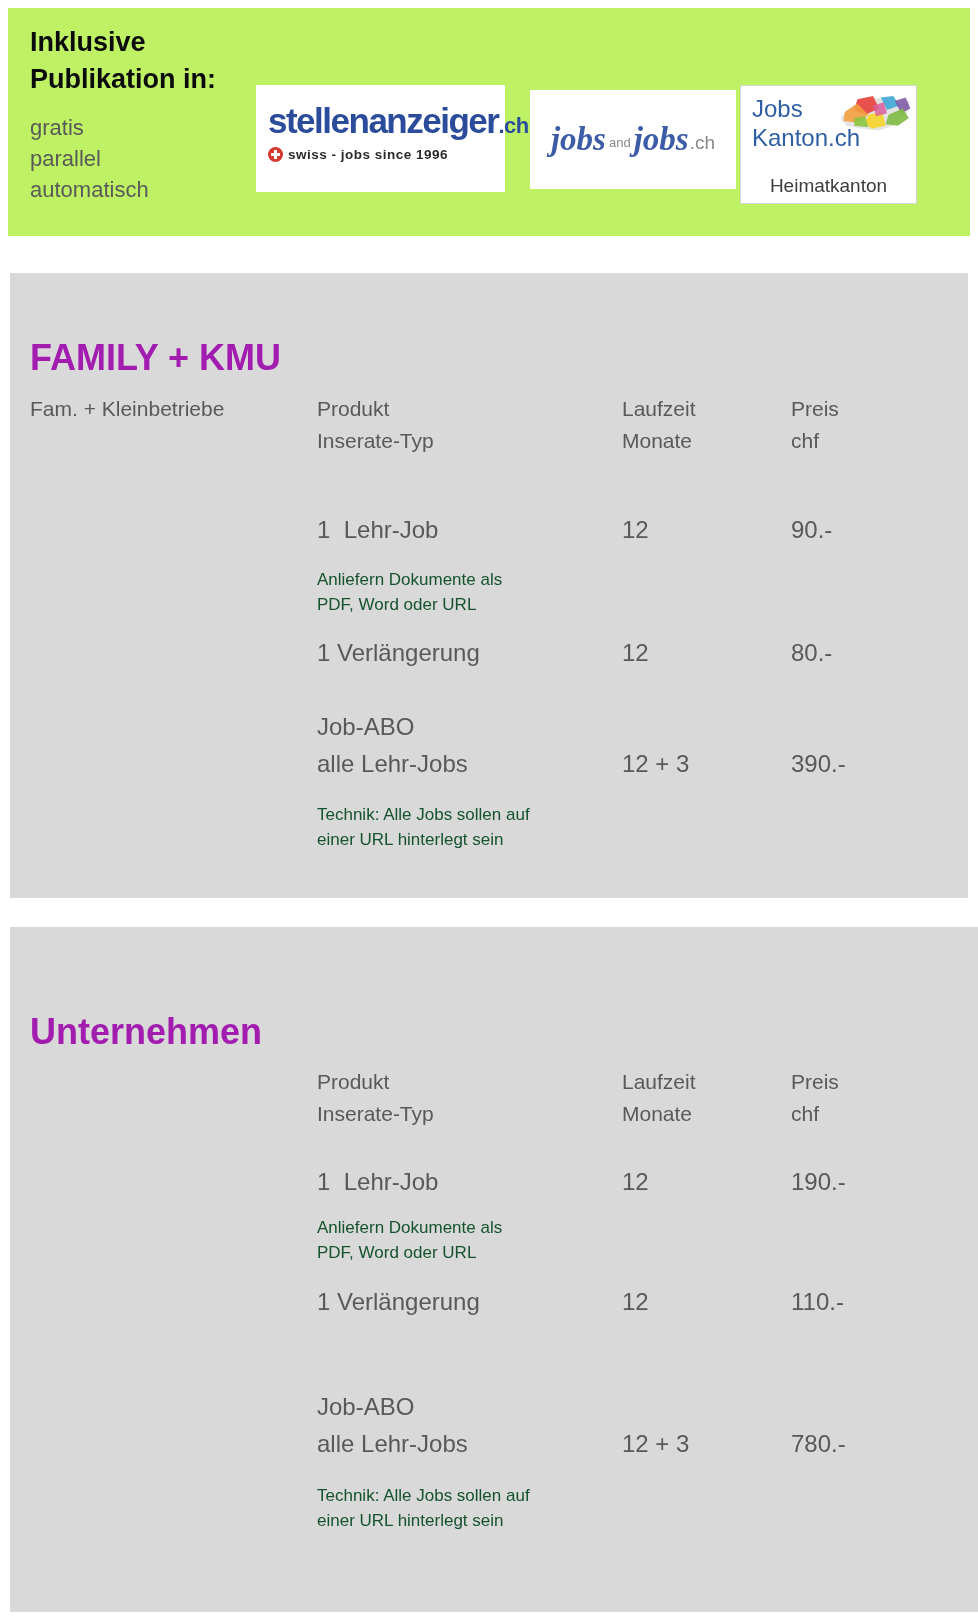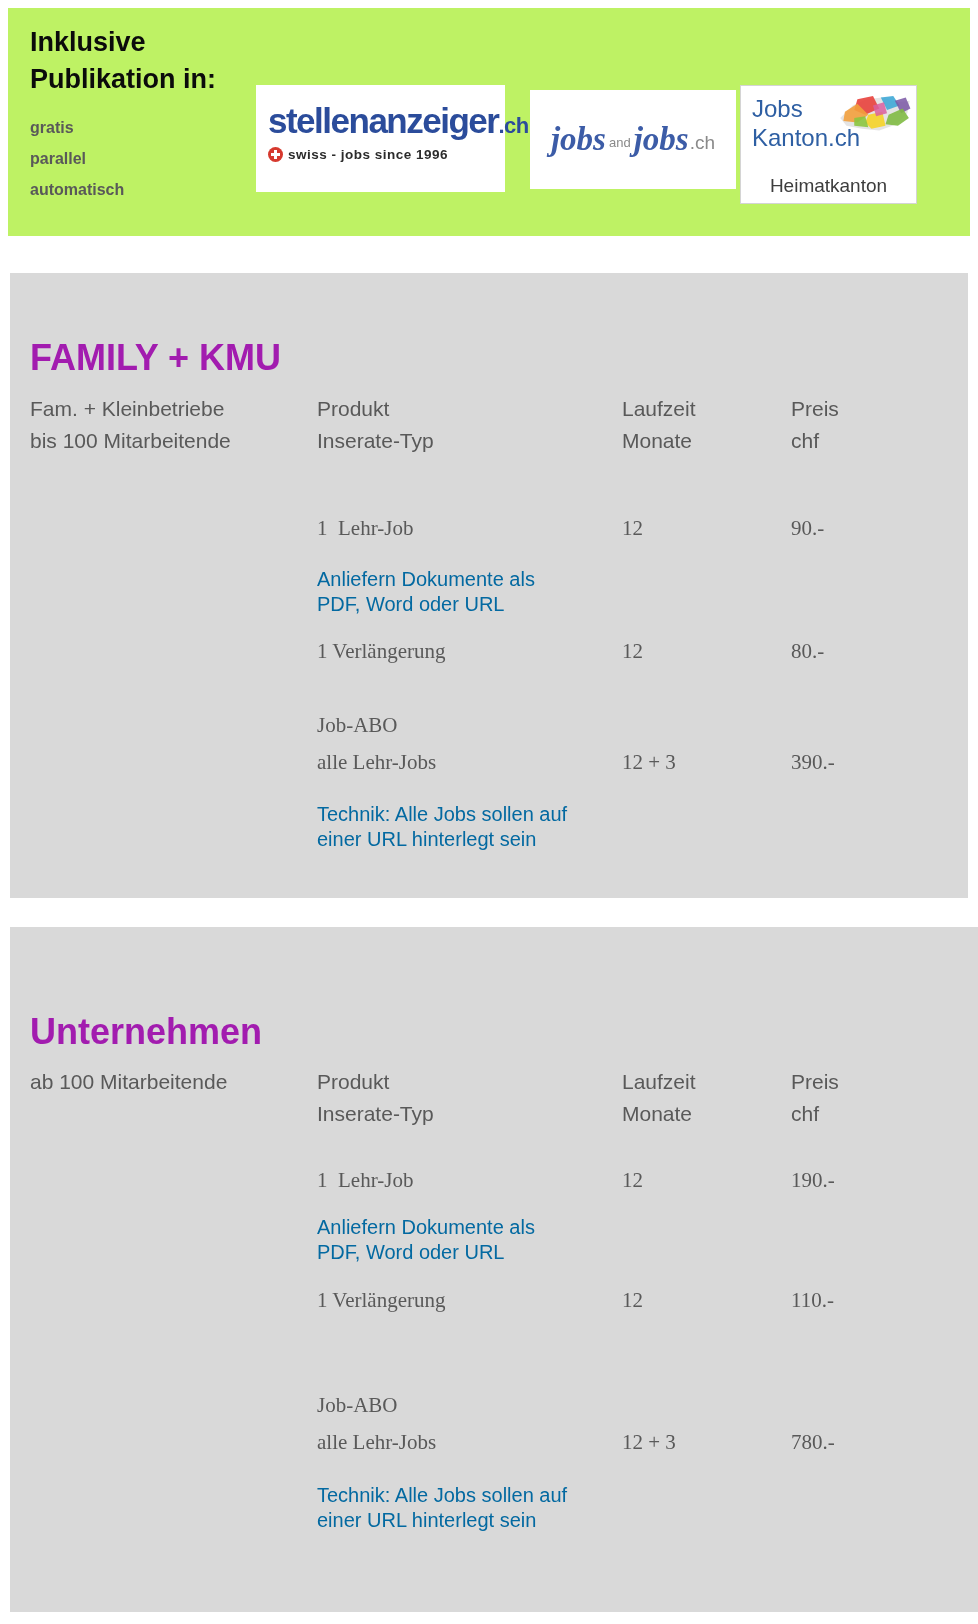--- a/index.html
+++ b/index.html
@@ -3,21 +3,21 @@
 <meta charset="utf-8">
 <style>
   html,body{margin:0;padding:0;}
   .page{position:relative;width:978px;height:1624px;background:#ffffff;
         font-family:"Liberation Sans",sans-serif;overflow:hidden;}
   .abs{position:absolute;}
 
   
   #banner{left:8px;top:8px;width:962px;height:228px;background:#bef264;}
   .banner-title{left:22px;top:16px;font-size:27px;font-weight:bold;color:#0b0b0b;line-height:37px;}
-  .benefits{left:22px;top:104px;font-size:16px;font-weight:bold;color:#595959;line-height:31px;}
+  .benefits{left:22px;top:104px;font-size:22px;font-weight:normal;color:#595959;line-height:31px;}
 
   .logo-tile{background:#ffffff;box-sizing:border-box;}
   #logo-sa{left:248px;top:77px;width:249px;height:107px;}
   .sa-word{position:absolute;left:12px;top:16px;font-size:35px;font-weight:bold;
            color:#2b4c9b;letter-spacing:-1.5px;white-space:nowrap;}
   .sa-tld{font-size:22px;letter-spacing:-0.5px;}
   .sa-tagrow{position:absolute;left:12px;top:62px;display:flex;align-items:center;gap:5px;}
   .sa-cross{width:15px;height:15px;flex:0 0 auto;}
   .sa-tagline{font-size:13.5px;font-weight:bold;color:#2b2b2b;letter-spacing:0.5px;}
 
@@ -35,22 +35,22 @@
               font-size:19px;color:#3d3d3d;}
 
   
   .panel{background:#d9d9d9;}
   #sec-family{left:10px;top:273px;width:958px;height:625px;}
   #sec-unternehmen{left:10px;top:927px;width:958px;height:685px;padding-left:36px;}
 
   .sec-title{left:20px;font-size:36px;font-weight:bold;color:#a21caf;}
   .c1{left:20px;}.c2{left:307px;}.c3{left:612px;}.c4{left:781px;}
   .hdr{font-weight:normal;color:#595959;font-size:21px;line-height:32px;}
-  .row{color:#595959;font-size:21px;white-space:pre-wrap;font-family:Liberation Serif, serif;}
-  .note{color:#0369a1;font-size:20px;line-height:25px;}
+  .row{color:#595959;font-size:24px;white-space:pre-wrap;}
+  .note{color:#14532d;font-size:17px;line-height:25px;}
 
   
   .f-title{top:34px;}
   .f-hdr{top:120px;}
   .f-r1{top:243px;}
   .f-n1{top:294px;}
   .f-r2{top:366px;}
   .f-r3a{top:440px;}
   .f-r3{top:477px;}
   .f-n2{top:529px;}
@@ -118,21 +118,20 @@
       </svg>
       <div class="jk-caption">Heimatkanton</div>
     </div>
   </section>
 
   <section class="abs panel" id="sec-family">
     <h2 class="abs sec-title f-title">FAMILY + KMU</h2>
 
     <div class="abs hdr c1 f-hdr">
       <div>Fam. + Kleinbetriebe</div>
-      <div>bis 100 Mitarbeitende</div>
     </div>
     <div class="abs hdr c2 f-hdr">
       <div>Produkt</div>
       <div>Inserate-Typ</div>
     </div>
     <div class="abs hdr c3 f-hdr">
       <div>Laufzeit</div>
       <div>Monate</div>
     </div>
     <div class="abs hdr c4 f-hdr">
@@ -160,23 +159,20 @@
 
     <div class="abs note c2 f-n2">
       <div>Technik: Alle Jobs sollen auf</div>
       <div>einer URL hinterlegt sein</div>
     </div>
   </section>
 
   <section class="abs panel" id="sec-unternehmen">
     <h2 class="abs sec-title u-title">Unternehmen</h2>
 
-    <div class="abs hdr c1 u-hdr">
-      <div>ab 100 Mitarbeitende</div>
-    </div>
     <div class="abs hdr c2 u-hdr">
       <div>Produkt</div>
       <div>Inserate-Typ</div>
     </div>
     <div class="abs hdr c3 u-hdr">
       <div>Laufzeit</div>
       <div>Monate</div>
     </div>
     <div class="abs hdr c4 u-hdr">
       <div>Preis</div>

